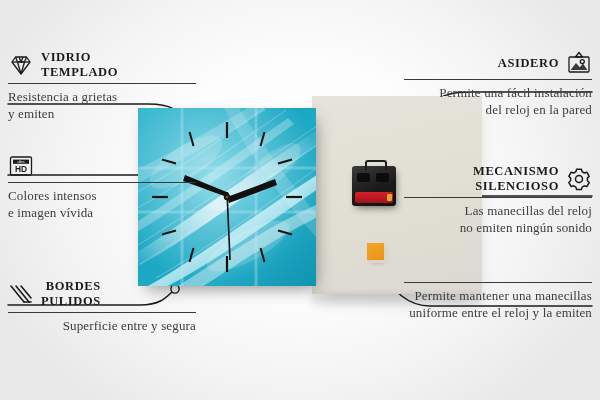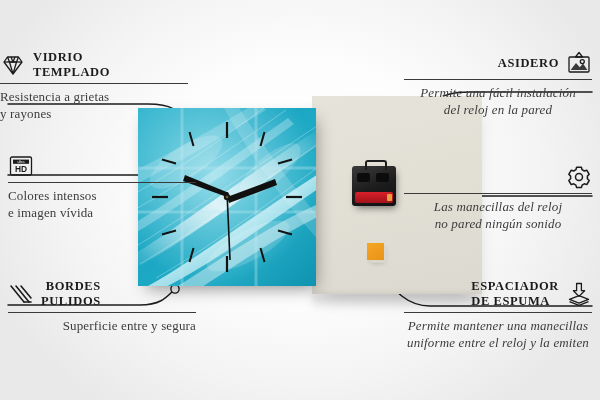--- a/index.html
+++ b/index.html
@@ -23,31 +23,31 @@
   .feat.right .head{justify-content:flex-end;}
   .ttl{
     font-family:"Liberation Serif", serif;
     font-weight:bold;
     font-size:12.5px;
     letter-spacing:.6px;
     line-height:1.18;
     color:#1b1b1b;
     text-transform:uppercase;
   }
-  .feat.right .ttl{}
+  .feat.right .ttl{text-align:right;}
   .rule{
     height:0;border-top:1px solid #3a3a3a;
     margin-top:3px;margin-bottom:4px;width:100%;
   }
   .desc{
     font-family:"Liberation Serif", serif;
     font-size:13px;line-height:1.32;color:#3c3c3c;
     letter-spacing:.15px;
   }
-  .feat.right .desc{text-align:center;font-style:italic;}
+  .feat.right .desc{text-align:right;}
   .ico{width:26px;height:26px;flex:0 0 26px;display:block;}
   .ico svg{display:block;width:26px;height:26px;}
 
   
   #backdrop{
     position:absolute;left:312px;top:96px;width:170px;height:198px;
     background:linear-gradient(168deg,#e6e4da 0%, #e2e0d5 45%, #dcdad0 100%);
     box-shadow:0 10px 18px -9px rgba(0,0,0,.30);
   }
   #backdrop:after{
@@ -216,40 +216,40 @@
 
   <div id="mech">
     <span class="tab"></span>
     <span class="gridA"></span>
     <span class="gridB"></span>
     <span class="batt"></span>
   </div>
 
   <div id="foam"></div>
 
-  <div class="feat left" style="left:0;top:50px;">
+  <div class="feat left" style="left:8px;top:50px;">
     <div class="head">
       <span class="ico">
         <svg viewBox="0 0 26 26">
             <g fill="none" stroke="#1b1b1b" stroke-width="1.3" stroke-linejoin="round">
           <path d="M4,10 L13,22 L22,10 L18.5,5 L7.5,5 Z"></path>
           <path d="M4,10 H22"></path>
               <path d="M7.5,5 L9.5,10 L13,22"></path>
               <path d="M18.5,5 L16.5,10 L13,22"></path>
           <path d="M9.5,10 H16.5"></path>
               <path d="M11,5 L13,10 L15,5"></path>
         </g>
           </svg>
       </span>
       <div>
         <div class="ttl"><span>VIDRIO</span><br><span>TEMPLADO</span></div>
       </div>
     </div>
     <div class="rule"></div>
-    <div class="desc"><span>Resistencia a grietas</span><br><span>y rayones</span></div>
+    <div class="desc"><span>Resistencia a grietas</span><br><span>y emiten</span></div>
   </div>
 
   <div class="feat left" style="left:8px;top:153px;">
     <div class="head">
       <span class="ico">
         <svg viewBox="0 0 26 26">
           <rect x="2.5" y="4" width="21" height="18" rx="1.5" fill="none" stroke="#1b1b1b" stroke-width="1.3"></rect>
           <rect x="5" y="6.6" width="16" height="4.2" fill="#1b1b1b"></rect>
           <text x="13" y="10.2" font-family="Liberation Sans, sans-serif" font-size="3.6" fill="#ffffff" text-anchor="middle">ultra</text>
           <text x="13" y="19.4" font-family="Liberation Sans, sans-serif" font-size="8.4" font-weight="bold" fill="#1b1b1b" text-anchor="middle">HD</text>
@@ -295,45 +295,34 @@
         </g>
           </svg>
       </span>
     </div>
     <div class="rule"></div>
     <div class="desc"><span>Permite una fácil instalación</span><br><span>del reloj en la pared</span></div>
   </div>
 
   <div class="feat right" style="left:404px;top:164px;">
     <div class="head">
+      <div>
+        <div class="ttl"><span>MECANISMO</span><br><span>SILENCIOSO</span></div>
+      </div>
       <span class="ico">
         <svg viewBox="0 0 26 26">
             <g fill="none" stroke="#1b1b1b" stroke-width="1.5" stroke-linejoin="round">
           <path d="M10.6,3.2 h4.8 l.7,2.5 2.2,1.3 2.5,-.8 2.4,4.1 -1.8,1.8 0,2.6 1.8,1.8 -2.4,4.1 -2.5,-.8 -2.2,1.3 -.7,2.5 h-4.8 l-.7,-2.5 -2.2,-1.3 -2.5,.8 -2.4,-4.1 1.8,-1.8 0,-2.6 -1.8,-1.8 2.4,-4.1 2.5,.8 2.2,-1.3 Z"></path>
           <circle cx="13" cy="13" r="3.5"></circle>
         </g>
           </svg>
       </span>
     </div>
     <div class="rule"></div>
-    <div class="desc"><span>Las manecillas del reloj</span><br><span>no pared ningún sonido</span></div>
+    <div class="desc"><span>Las manecillas del reloj</span><br><span>no emiten ningún sonido</span></div>
   </div>
 
   <div class="feat right" style="left:404px;top:279px;">
-    <div class="head">
-      <div>
-        <div class="ttl"><span>ESPACIADOR</span><br><span>DE ESPUMA</span></div>
-      </div>
-      <span class="ico">
-        <svg viewBox="0 0 26 26">
-            <g fill="none" stroke="#1b1b1b" stroke-width="1.3" stroke-linejoin="round">
-          <path d="M10.6,2.5 h4.8 v7.2 h3.2 L13,15.4 7.4,9.7 h3.2 Z"></path>
-          <path d="M13,14.6 L22.5,18.4 L13,22.2 L3.5,18.4 Z"></path>
-          <path d="M3.5,20.6 L13,24.4 L22.5,20.6"></path>
-        </g>
-          </svg>
-      </span>
-    </div>
     <div class="rule"></div>
     <div class="desc"><span>Permite mantener una manecillas</span><br><span>uniforme entre el reloj y la emiten</span></div>
   </div>
 
 </div>
 
 </body></html>

